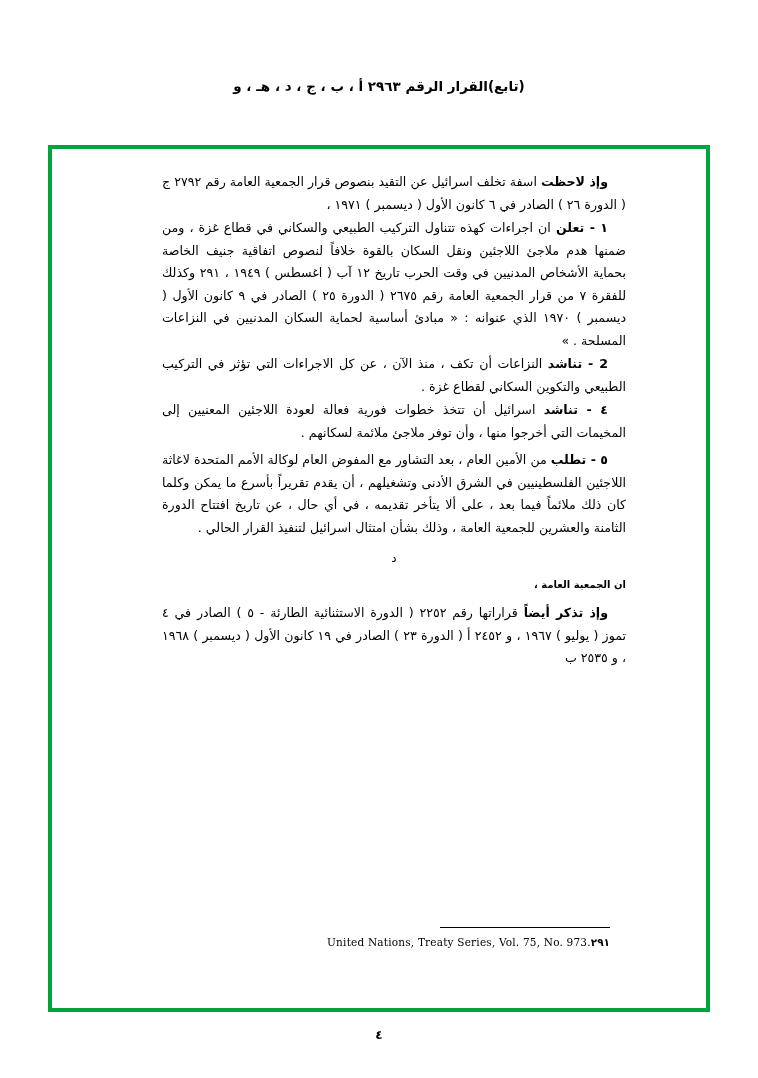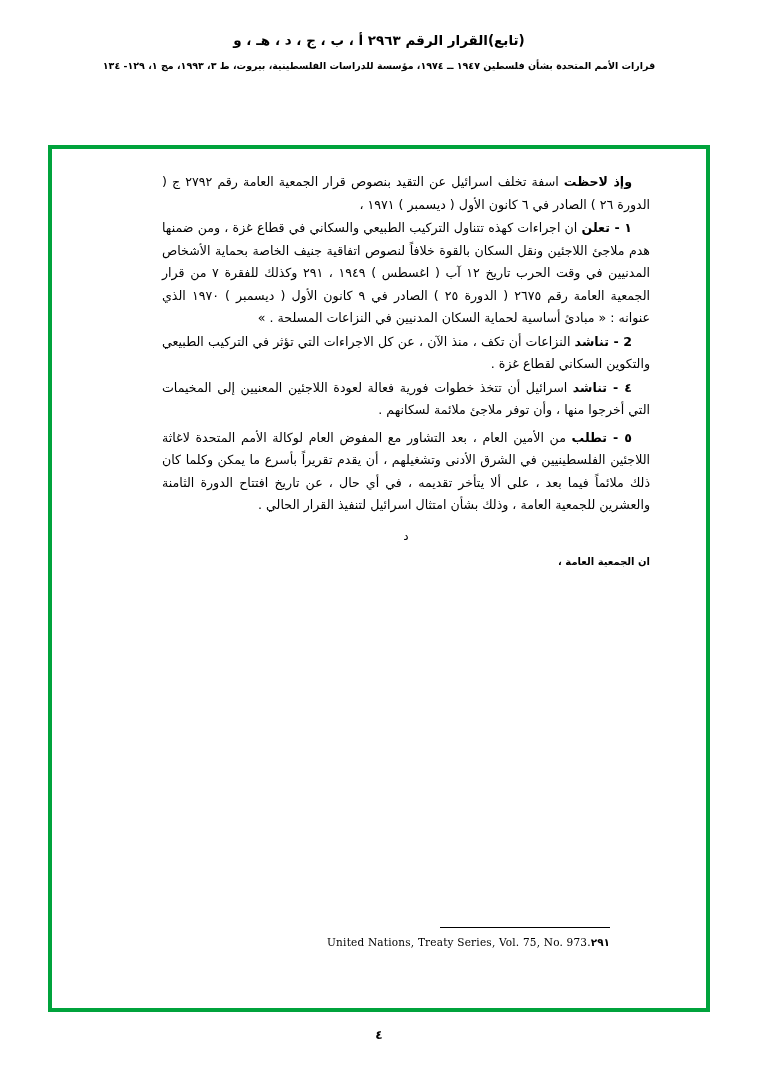--- a/index.html
+++ b/index.html
@@ -20,21 +20,21 @@
     width: 758px;
     height: 1078px;
     position: relative;
     box-sizing: border-box;
     padding: 0;
   }
 
   
   .doc-header {
     text-align: center;
-    padding-top: 32px;
+    padding-top: 78px;
   }
   .doc-header .title {
     font-family: "DejaVu Sans", sans-serif;
     font-weight: bold;
     font-size: 13.5px;
     letter-spacing: 0.4px;
     direction: rtl;
   }
   .doc-header .subtitle {
     margin-top: 12px;
@@ -55,21 +55,21 @@
     box-sizing: border-box;
     background: #ffffff;
   }
 
   .frame-inner {
     position: absolute;
     top: 22px;
     left: 0;
     right: 0;
     bottom: 0;
-    padding: 0 56px 0 110px;
+    padding: 0 80px 0 110px;
     box-sizing: border-box;
   }
 
   
   .body-text {
     direction: rtl;
     text-align: justify;
     font-family: "DejaVu Sans", sans-serif;
     font-size: 12.6px;
     line-height: 22.5px;
@@ -139,21 +139,20 @@
     font-weight: bold;
   }
 </style>
 </head>
 <body>
 
 <div class="page">
 
   <div class="doc-header">
     <div class="title">(تابع)القرار الرقم ٢٩٦٣ أ ، ب ، ج ، د ، هـ ، و</div>
-    <div class="subtitle">قرارات الأمم المتحدة بشأن فلسطين ١٩٤٧ ــ ١٩٧٤، مؤسسة للدراسات الفلسطينية، بيروت، ط ٣، ١٩٩٣، مج ١، ١٢٩- ١٣٤</div>
   </div>
 
   <div class="frame">
     <div class="frame-inner">
 
       <div class="body-text">
 
         <p class="para indent"><span class="bold">وإذ لاحظت</span><span> اسفة تخلف اسرائيل عن التقيد بنصوص قرار الجمعية العامة رقم ٢٧٩٢ ج ( الدورة ٢٦ ) الصادر في ٦ كانون الأول ( ديسمبر ) ١٩٧١ ،</span></p>
 
 
@@ -168,20 +167,21 @@
 
         <p class="para indent"><span class="bold">٥ - تطلب</span><span> من الأمين العام ، بعد التشاور مع المفوض العام لوكالة الأمم المتحدة لاغاثة اللاجئين الفلسطينيين في الشرق الأدنى وتشغيلهم ، أن يقدم تقريراً بأسرع ما يمكن وكلما كان ذلك ملائماً فيما بعد ، على ألا يتأخر تقديمه ، في أي حال ، عن تاريخ افتتاح الدورة الثامنة والعشرين للجمعية العامة ، وذلك بشأن امتثال اسرائيل لتنفيذ القرار الحالي .</span></p>
 
         <div class="center-mark">د</div>
 
         <div class="subhead">ان الجمعية العامة ،</div>
 
         <div class="gap-small"></div>
 
 
+        <p class="para indent"><span class="bold">وإذ تذكر أيضاً</span><span> قراراتها رقم ٢٢٥٢ ( الدورة الاستثنائية الطارئة - ٥ ) الصادر في ٤ تموز ( يوليو ) ١٩٦٧ ، و ٢٤٥٢ أ ( الدورة ٢٣ ) الصادر في ١٩ كانون الأول ( ديسمبر ) ١٩٦٨ ، و ٢٥٣٥ ب</span></p>
 
       </div>
 
     </div>
 
     <div class="footnote-wrap">
       <div class="footnote-rule"></div>
       <div class="footnote"><span>United Nations, </span><span class="italic">Treaty Series</span><span>,  Vol. 75, No. 973.</span><span class="pg">٢٩١</span></div>
     </div>
   </div>

